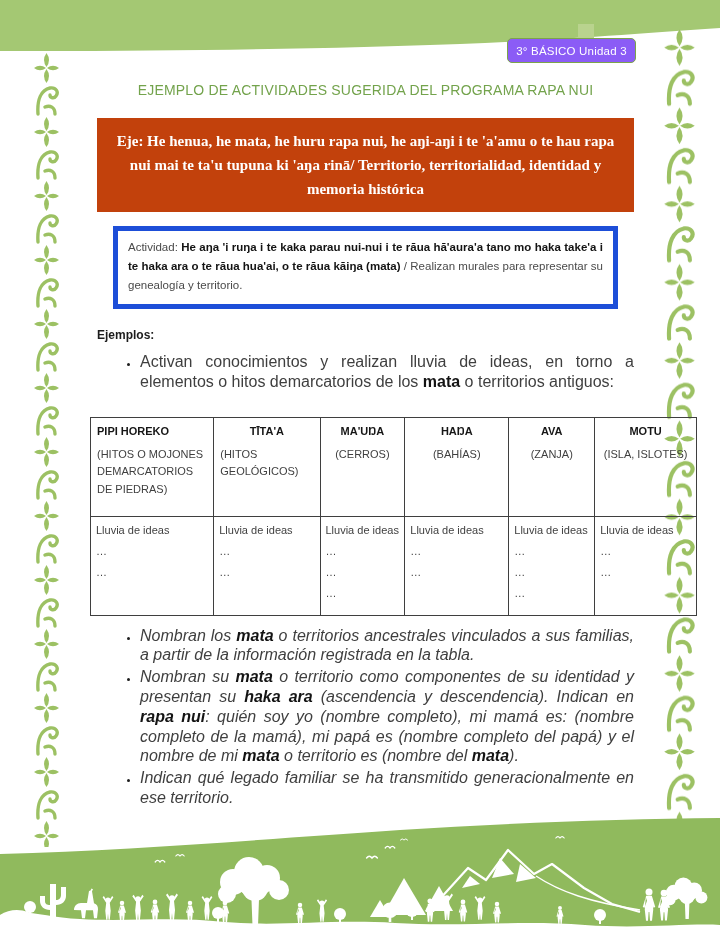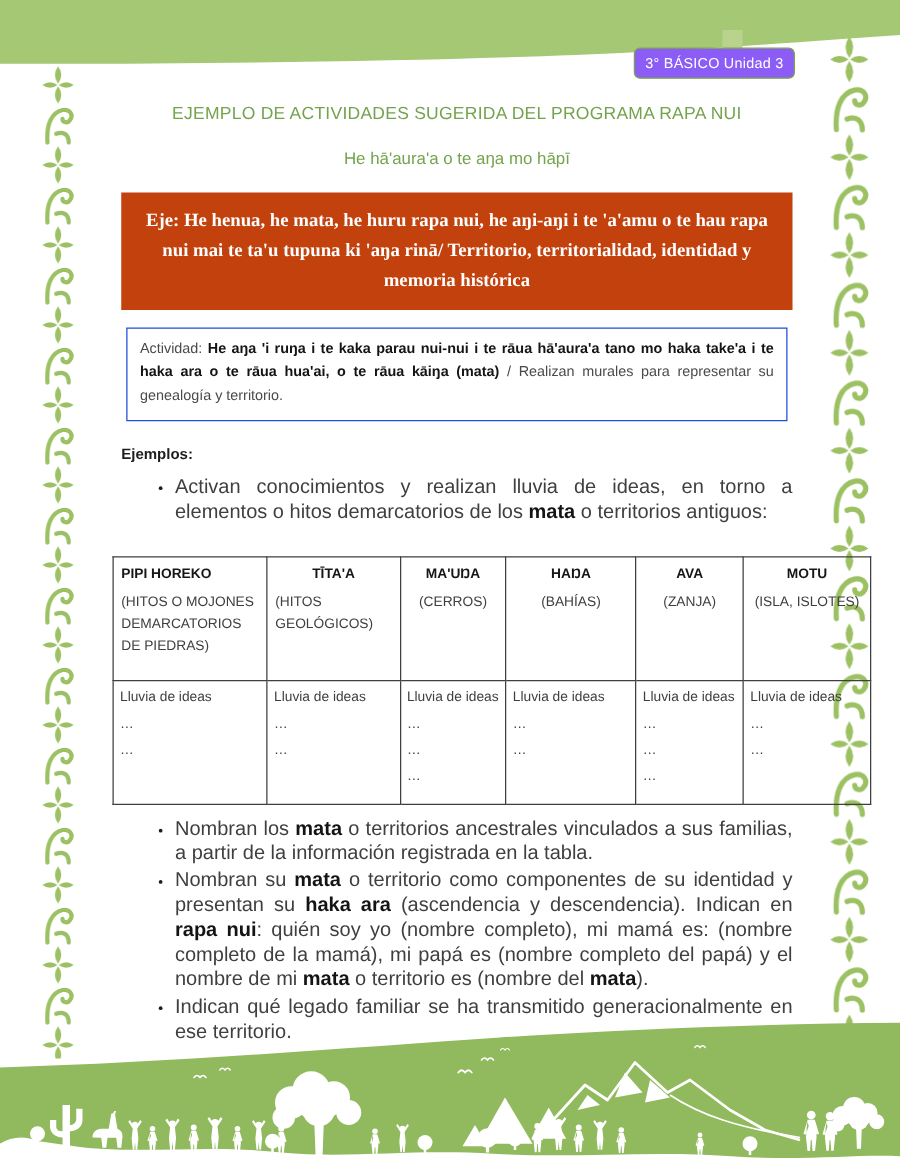--- a/index.html
+++ b/index.html
@@ -22,21 +22,21 @@
   
   .content{position:absolute;left:97px;top:0;width:537px;z-index:3;}
   .title{margin:82px 0 0;text-align:center;color:#73a34c;font-size:14px;font-weight:400;letter-spacing:.2px;}
   .subtitle{margin:21px 0 0;text-align:center;color:#73a34c;font-size:13.5px;font-weight:400;}
   .eje{
     margin:20px 0 0;background:#c2410c;color:#ffffff;
     font-family:"Liberation Serif","DejaVu Serif",serif;font-weight:bold;
     font-size:15px;line-height:24px;text-align:center;padding:11px 14px;
   }
   .activity{
-    margin:14px 4px 0;border:1px solid #1d4ed8;padding:7px 10px 9px;
+    margin:14px 16px 0;border:5px solid #1d4ed8;padding:7px 10px 9px;
     font-size:11.5px;line-height:19px;text-align:justify;color:#4a4a4a;
   }
   .examples-h{margin:19px 0 0;font-weight:bold;font-size:12px;color:#1d1d1d;}
   ul.blist{margin:10px 0 0;padding:0 0 0 43px;list-style:disc outside;}
   ul.blist li{font-size:16px;line-height:19.8px;text-align:justify;margin:0 0 2px;color:#3f3f3f;}
   ul.blist li::marker{color:#1d1d1d;font-size:11px;}
   .b{font-weight:bold;color:#141414;}
   
   table.demtab{border-collapse:collapse;table-layout:fixed;width:607px;margin:25px 0 0 -7px;}
   table.demtab th,table.demtab td{
@@ -45,21 +45,21 @@
   }
   th .term{display:block;font-weight:bold;color:#161616;margin:1px 0 7px;line-height:15px;}
   th .desc{display:block;line-height:17.5px;color:#3f3f3f;}
   th.c{text-align:center;}
   th.c .desc{text-align:center;}
   th.l{text-align:left;}
   th.hl .desc{text-align:left;}
   table.demtab th{height:88px;}
   table.demtab td{height:92px;line-height:21px;white-space:pre-line;padding:3px 5px;margin-left:32px;}
   td.just{text-align:justify;white-space:pre-line;}
-  .bullets-bottom{margin-top:23px;}
+  .bullets-bottom{margin-top:23px;font-style:italic;}
 </style>
 </head>
 <body>
 
 <div class="page">
 
   <svg width="0" height="0" style="position:absolute" aria-hidden="true">
     <defs>
       <pattern id="koru" width="27" height="64" patternUnits="userSpaceOnUse">
         <g fill="#9cc163">
@@ -110,21 +110,20 @@
   <svg class="strip strip-left" width="27" height="795">
     <rect width="27" height="795" fill="url(#koru)"></rect>
   </svg>
   <svg class="strip strip-right" width="33" height="802" viewBox="0 0 27 656" preserveAspectRatio="none">
     <rect width="27" height="656" fill="url(#koru)"></rect>
   </svg>
 
   <div class="content">
 
     <div class="title">EJEMPLO DE ACTIVIDADES SUGERIDA DEL PROGRAMA RAPA NUI</div>
-    <div class="subtitle">He hā'aura'a o te aŋa mo hāpī</div>
 
     <div class="eje">
       <span>Eje: He henua, he mata, he huru rapa nui, he aŋi-aŋi i te 'a'amu o te hau rapa nui mai te ta'u tupuna ki 'aŋa rinā/ Territorio, territorialidad, identidad y memoria histórica</span>
     </div>
 
     <div class="activity">
       <span><span>Actividad: </span><span class="b">He aŋa 'i ruŋa i te kaka parau nui-nui i te rāua hā'aura'a tano mo haka take'a i te haka ara o te rāua hua'ai, o te rāua kāiŋa (mata)</span><span> / Realizan murales para representar su genealogía y territorio.</span></span>
     </div>
 
     <div class="examples-h">Ejemplos:</div>

